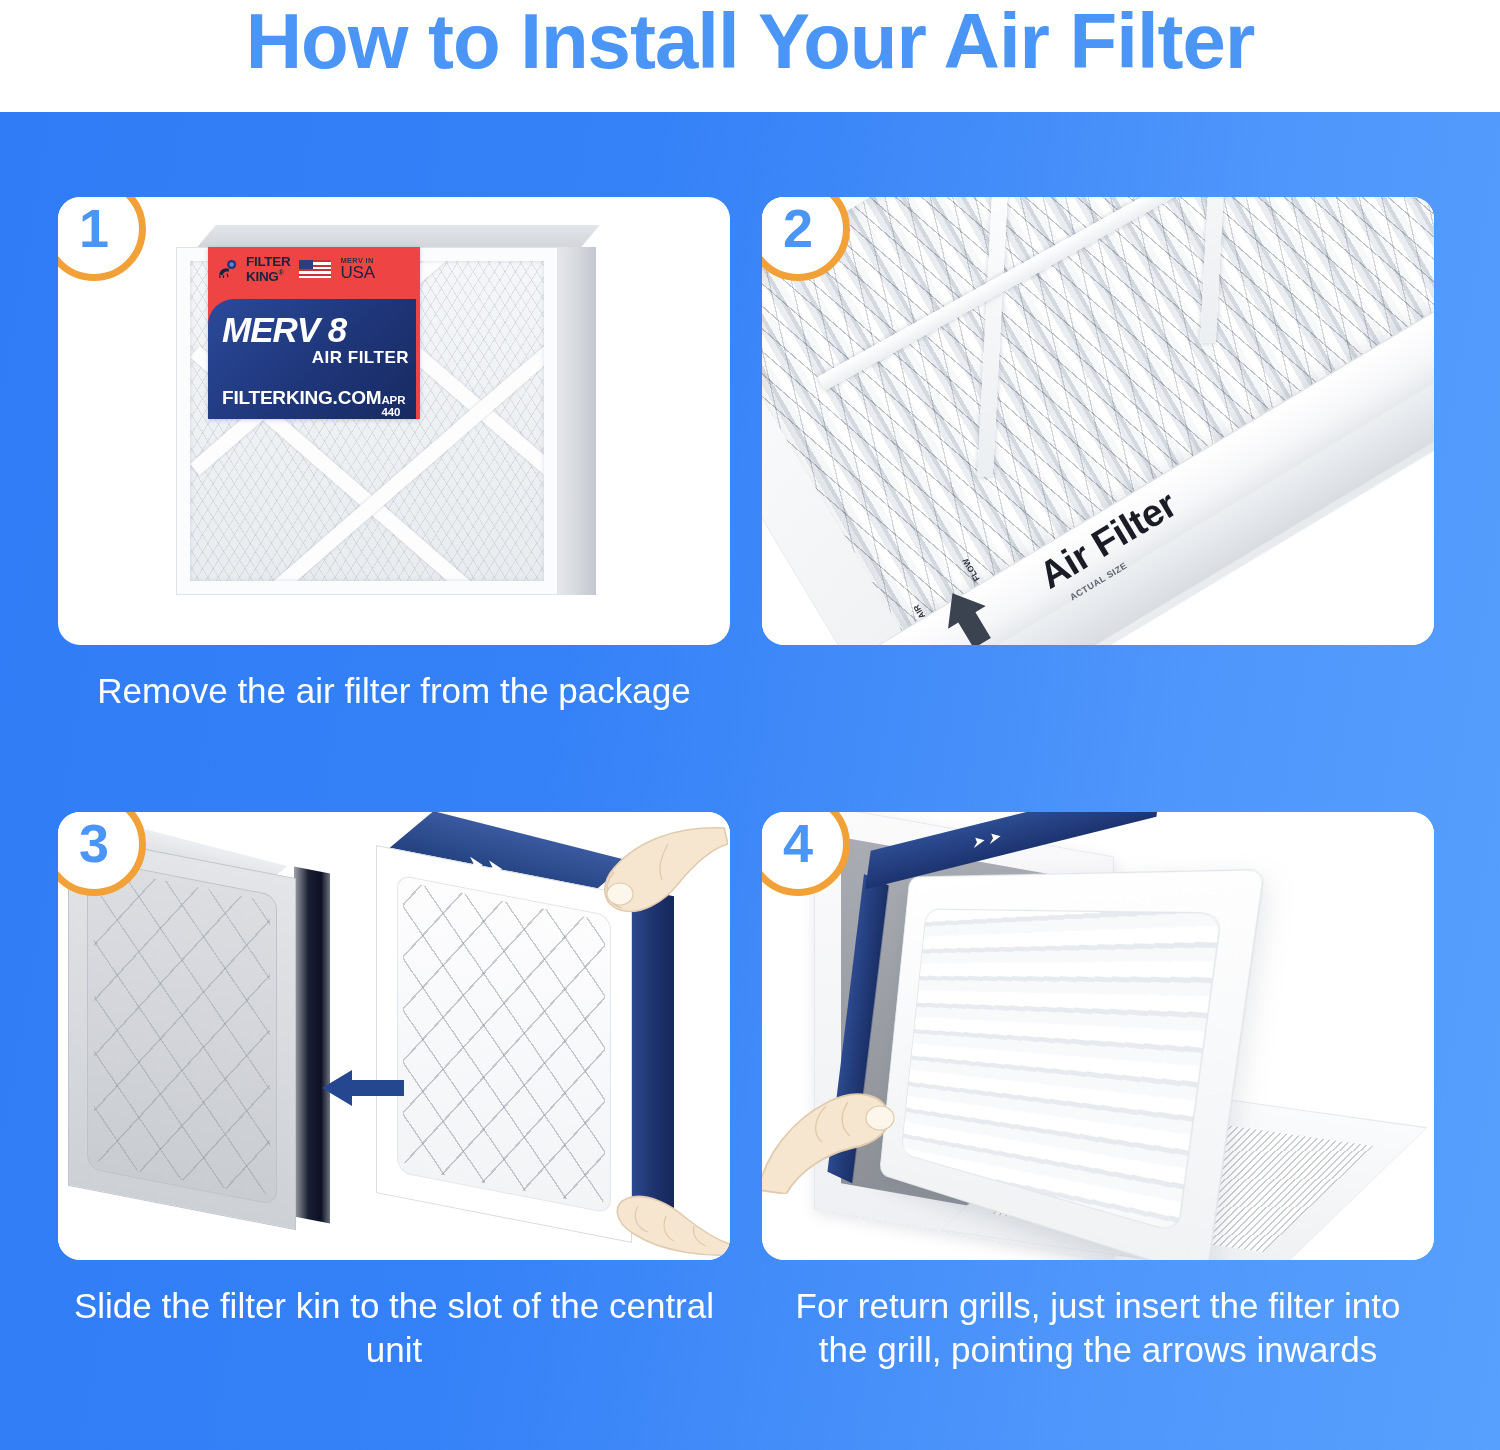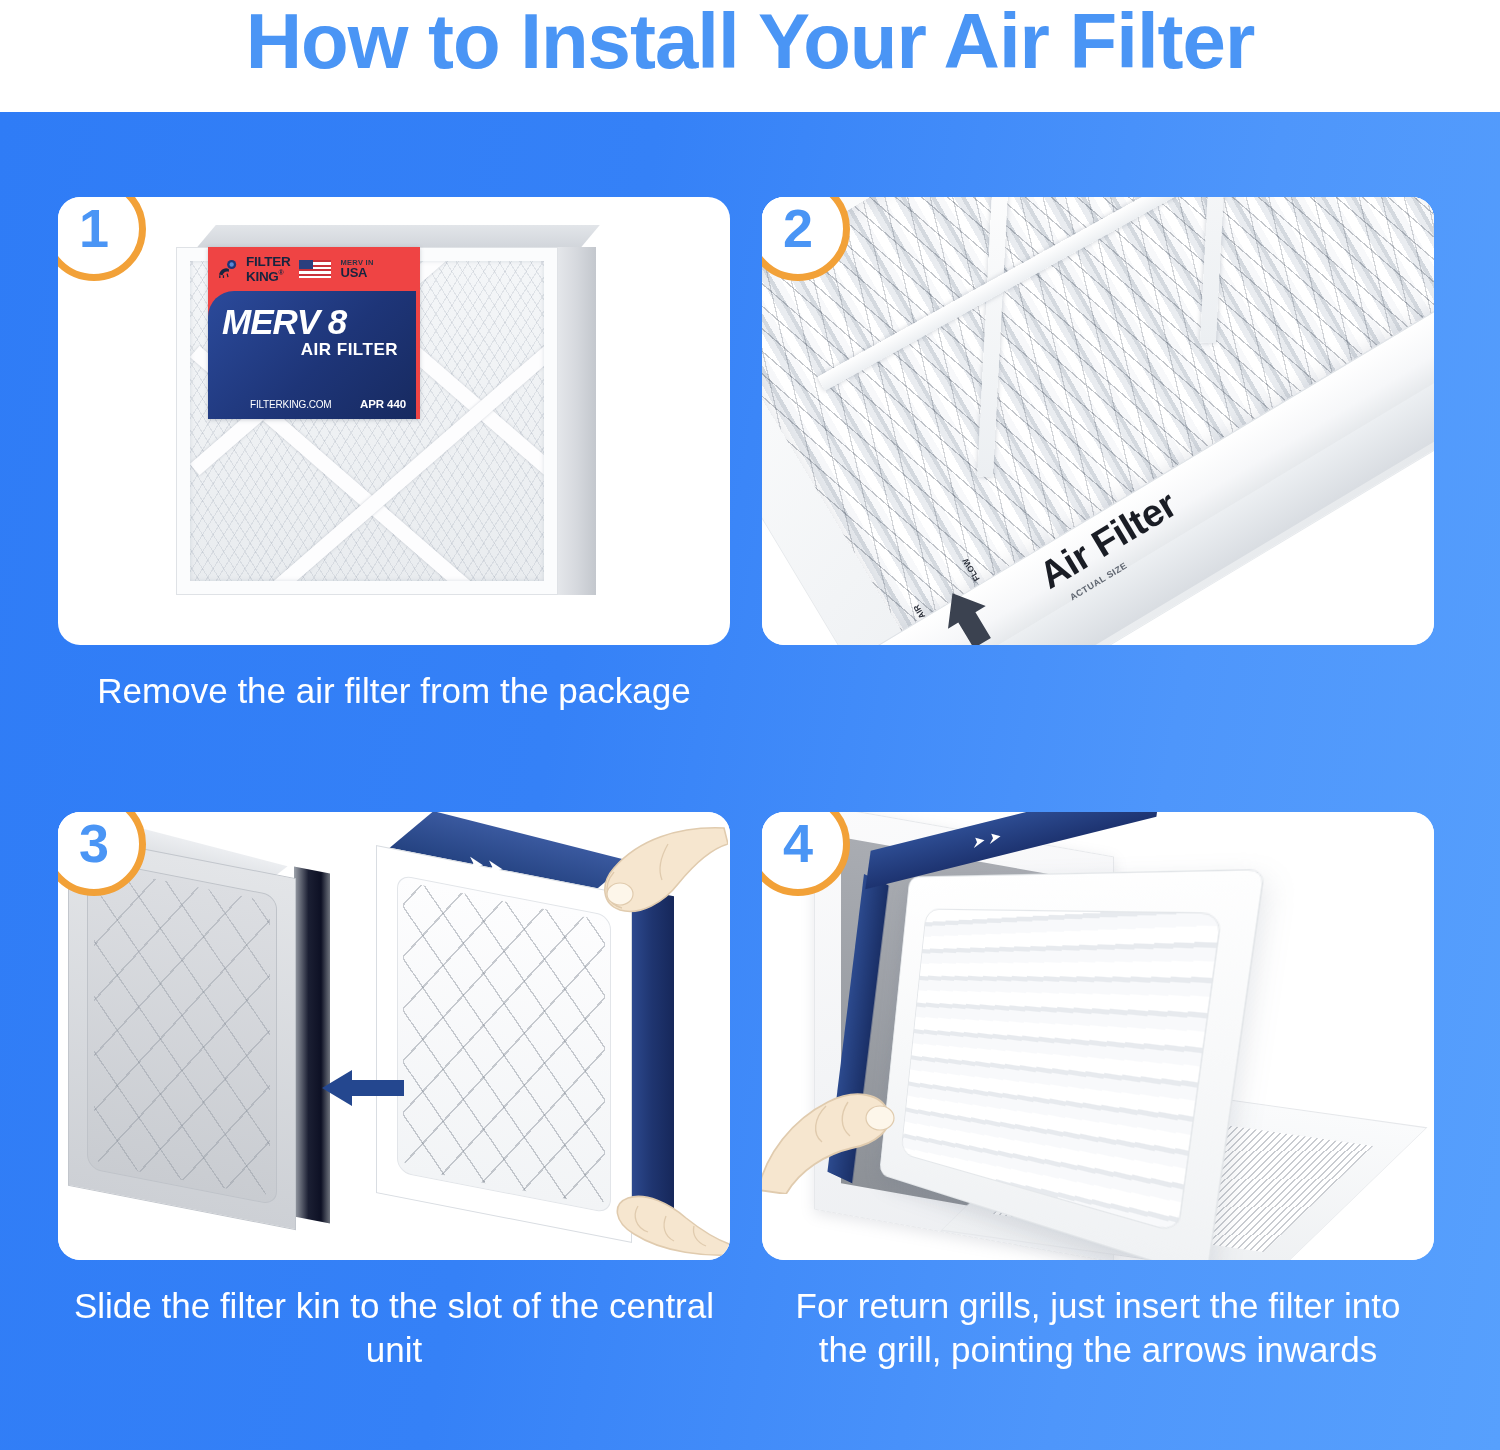--- a/index.html
+++ b/index.html
@@ -178,37 +178,37 @@
       repeating-linear-gradient(180deg,#c8313a 0 2.3px,#ffffff 2.3px 4.6px);
     position: relative; flex: 0 0 auto;
     margin-left: 2px;
   }
   .flag::before {
     content:""; position:absolute; left:0; top:0;
     width:14px; height:9px; background:#2b3f7e;
   }
   .made-in { line-height: 1; margin-left: 2px; }
   .made-in .mi-small { font-size: 7.5px; font-weight: 700; color:#2b3245; letter-spacing:.3px; display:block; }
-  .made-in .mi-usa   { font-size: 13px;  font-weight: 700; color:#16243f; letter-spacing:-.2px; display:block; }
+  .made-in .mi-usa   { font-size: 17px;  font-weight: 400; color:#16243f; letter-spacing:-.2px; display:block; }
 
   .lbl-blue {
-    position: absolute; left: 0; top: 44px;
+    position: absolute; left: 0; top: 52px;
     width: 208px; height: 128px;
     background: linear-gradient(135deg, #2b4a9b 0%, #1e3578 55%, #172a60 100%);
     border-top-left-radius: 26px;
     color: #ffffff;
-    padding: 14px 16px 8px 14px;
+    padding: 14px 5px 8px 14px;
   }
   .lbl-merv { font-size: 35px; font-weight: 800; font-style: italic; letter-spacing: -1px; line-height: .95; }
   .lbl-af   { font-size: 17px; font-weight: 800; letter-spacing: .5px; text-align: right; margin-top: 2px; padding-right: 2px;}
   .lbl-bottom {
     position: absolute; left: 14px; right: 10px; bottom: 9px;
     display: flex; justify-content: space-between; align-items: baseline;
   }
-  .lbl-url { font-size: 10px; font-weight: 400; letter-spacing: -.2px; margin-left: 28px; }
+  .lbl-url { font-size: 19px; font-weight: 700; letter-spacing: -.2px; }
   .lbl-apr { font-size: 11.5px; font-weight: 800; letter-spacing: -.1px; }
 
   
   .p2-bg { position:absolute; inset:0; background:#ffffff; }
   .p2-filter {
     position: absolute;
     left: -60px; top: -70px;
     width: 820px; height: 560px;
     transform: rotate(-31deg);
     transform-origin: 30% 40%;

